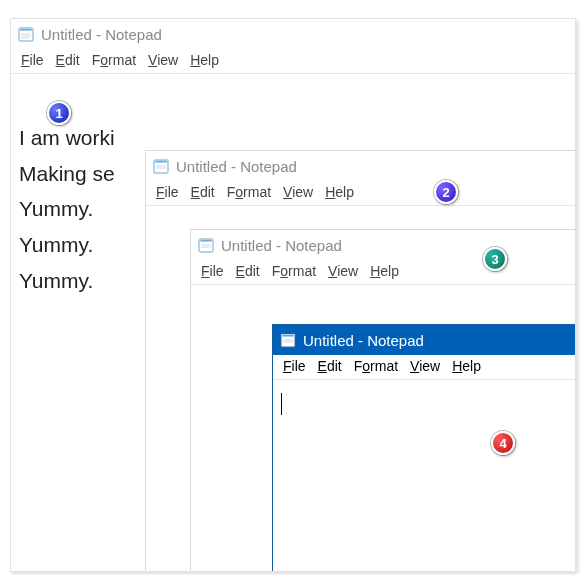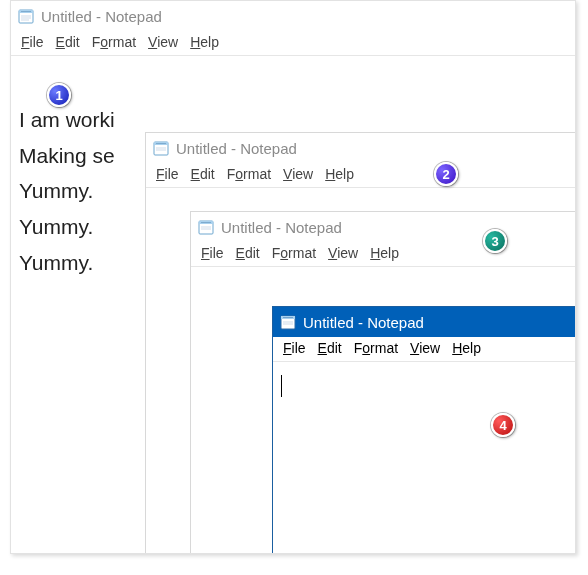--- a/index.html
+++ b/index.html
@@ -7,21 +7,21 @@
     margin: 0;
     font-family: "Segoe UI", Arial, sans-serif;
     background: #fff;
     width: 588px;
     height: 575px;
     position: relative;
     overflow: hidden;
   }
   .stage {
     position: absolute;
-    left: 10px; top: 0;
+    left: 10px; top: 18px;
     width: 566px; height: 554px;
     border: 1px solid #e2e2e2;
     box-shadow: 2px 2px 4px rgba(0,0,0,0.15);
     background: #fff;
     overflow: hidden;
   }
   .win {
     position: absolute;
     background: #fff;
   }

